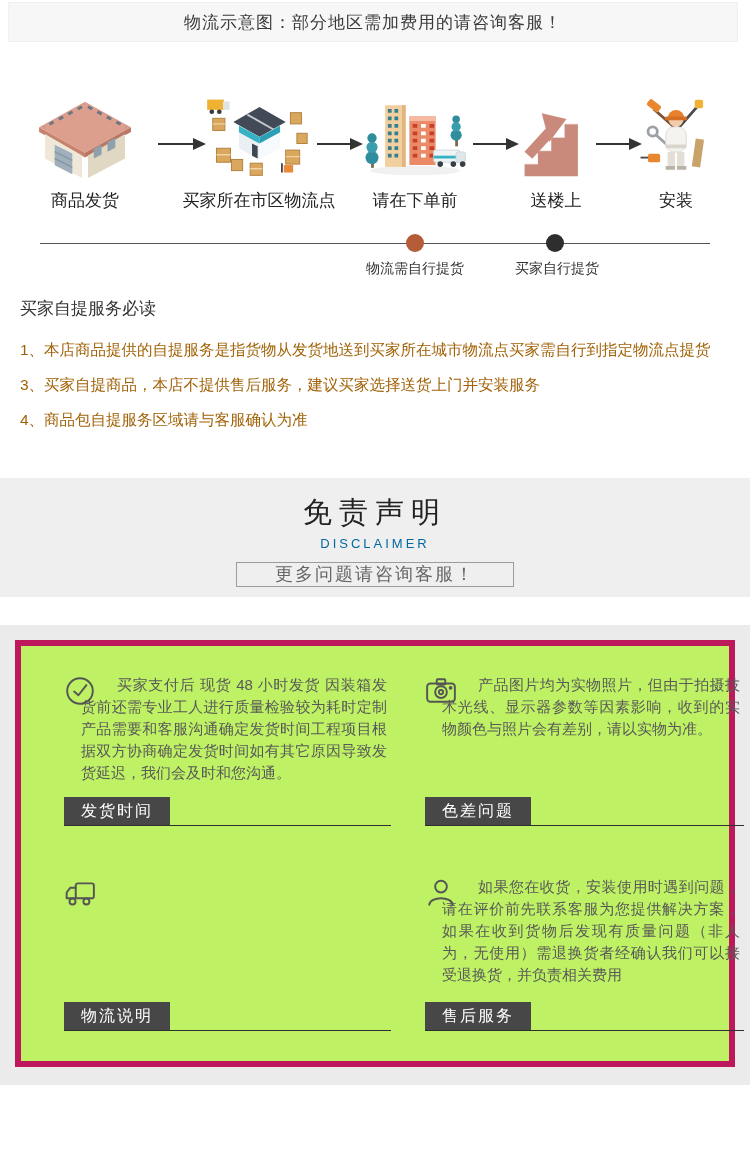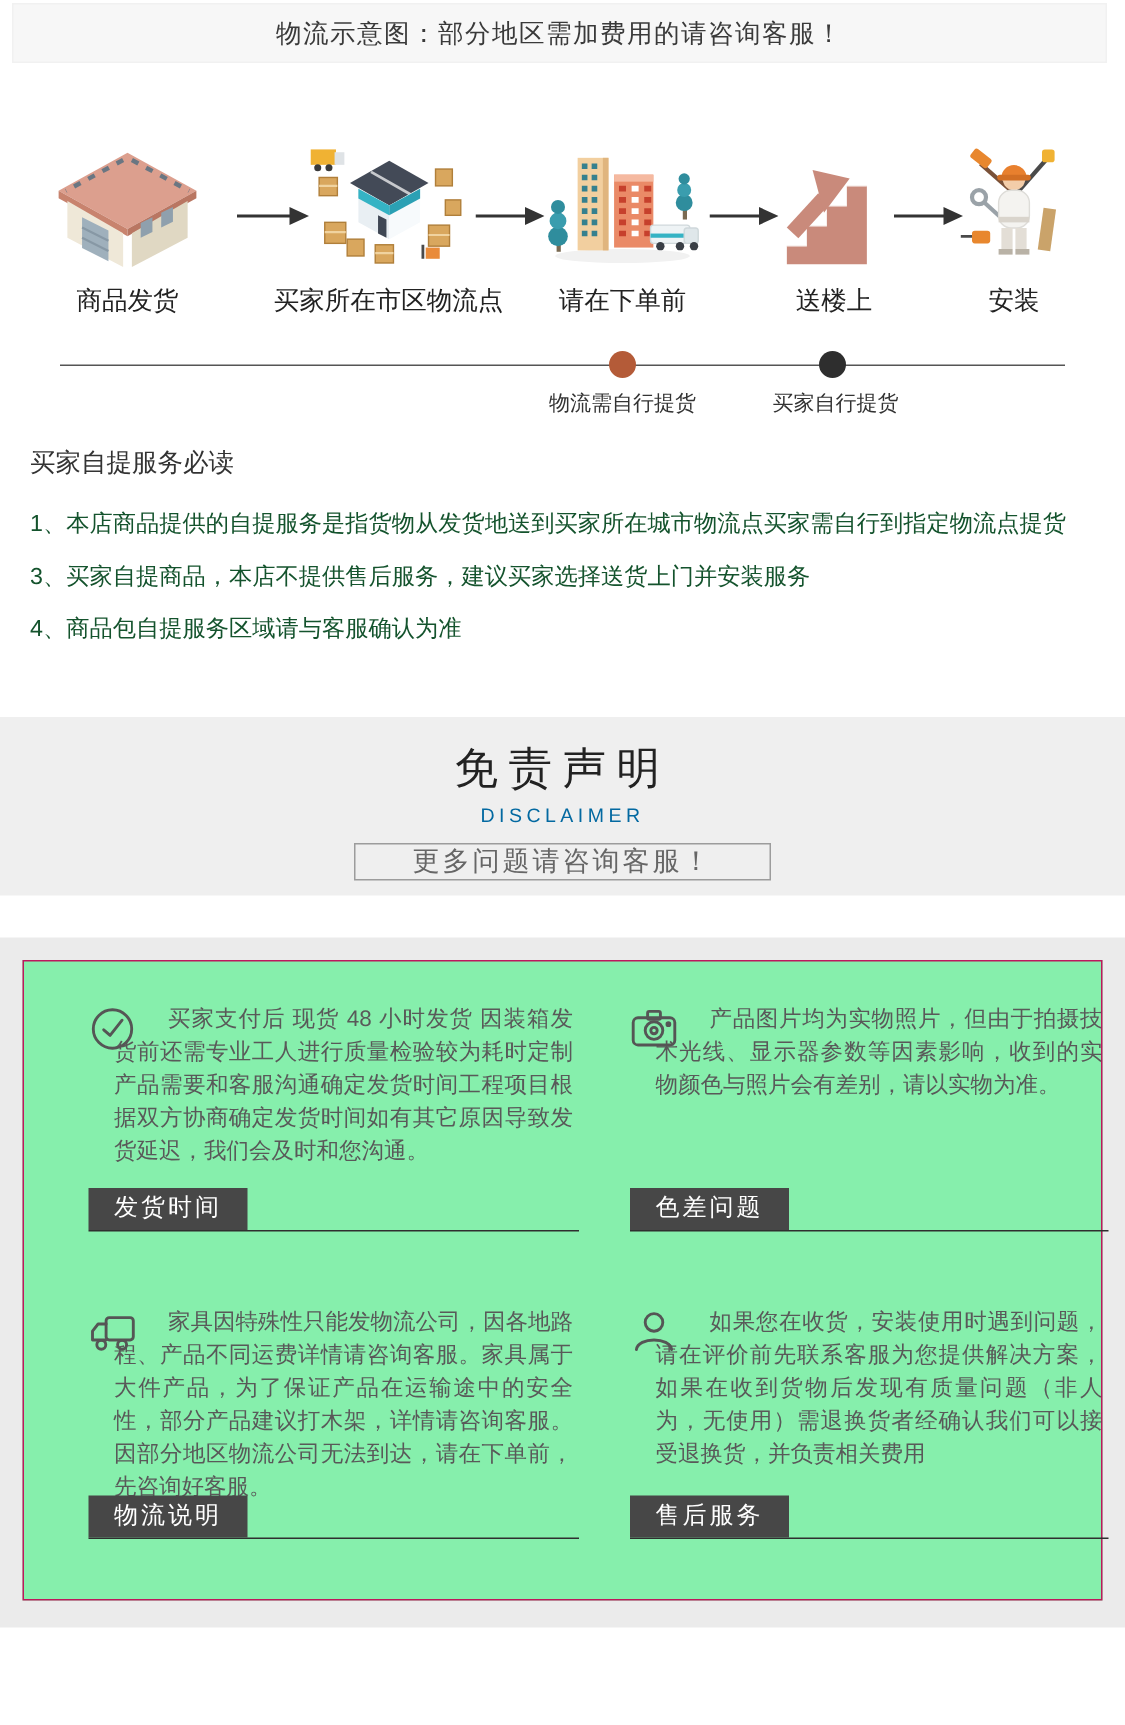--- a/index.html
+++ b/index.html
@@ -21,33 +21,33 @@
   .timeline-line { position:absolute; top:243px; left:40px; width:670px; height:1px; background:#555; }
   .timeline-dot { position:absolute; top:234px; width:18px; height:18px; border-radius:50%; transform:translateX(-50%); }
   .dot-logistics { left:415px; background:#b45b38; }
   .dot-buyer { left:555px; background:#2e2e2e; }
   .timeline-label { position:absolute; top:260px; transform:translateX(-50%); font-size:14px; color:#333; white-space:nowrap; }
   .tl-1 { left:415px; } .tl-2 { left:557px; }
 
   
   .pickup { position:absolute; top:297px; left:20px; right:6px; }
   .pickup-title { font-size:17px; color:#333; margin-bottom:17px; }
-  .pickup-item { font-size:15.5px; color:#14532d; line-height:25px; margin-bottom:10px; }
+  .pickup-item { font-size:15.5px; color:#a16207; line-height:25px; margin-bottom:10px; }
 
   
   .disclaimer { position:absolute; top:478px; left:0; width:750px; height:119px; background:#efefef; text-align:center; }
   .disclaimer-title { padding-top:15px; font-size:29px; color:#222; letter-spacing:7px; }
   .disclaimer-sub { margin-top:3px; font-size:13px; color:#0369a1; letter-spacing:3px; }
   .disclaimer-btn { margin:11px auto 0; width:278px; height:25px; line-height:23px;
     border:1px solid #9c9c9c; font-size:18px; color:#666; letter-spacing:2px; cursor:pointer; }
 
   
   .bottom-wrap { position:absolute; top:625px; left:0; width:750px; height:460px; background:#ebebeb; }
   .card { position:absolute; top:15px; left:15px; width:720px; height:427px;
-    background:#86efac; border:1px solid #be185d; }
+    background:#bef264; border:6px solid #be185d; }
   .quad { position:absolute; }
   .q1 { left:60px; top:28px; width:306px; height:152px; }
   .q2 { left:421px; top:28px; width:298px; height:152px; }
   .q3 { left:60px; top:230px; width:306px; height:155px; }
   .q4 { left:421px; top:230px; width:298px; height:155px; }
   .quad-icon { position:absolute; left:-17px; top:1px; width:32px; height:32px; }
   .quad-icon svg { stroke:#555; fill:none; stroke-width:1.8; stroke-linecap:round; stroke-linejoin:round; }
   .quad-text { font-size:15px; color:#595959; line-height:22px; text-indent:2.4em; text-align:justify; }
   .quad-label { position:absolute; left:-17px; right:-4px; bottom:0; border-bottom:1px solid #2f2f2f; font-size:0; }
   .label-box { display:inline-block; background:#474747; color:#fff; font-size:16px;
@@ -271,21 +271,20 @@
 
       <div class="quad q3">
         <span class="quad-icon">
           <svg width="32" height="32" viewBox="0 0 30 30">
               <rect x="11" y="6" width="17" height="14" rx="2"></rect>
               <path d="M11,10 H6 L2.5,14.5 v5.5 h8.5"></path>
               <circle cx="8" cy="23" r="2.8"></circle>
               <circle cx="21" cy="23" r="2.8"></circle>
             </svg>
         </span>
-        <div class="quad-text">家具因特殊性只能发物流公司，因各地路程、产品不同运费详情请咨询客服。家具属于大件产品，为了保证产品在运输途中的安全性，部分产品建议打木架，详情请咨询客服。因部分地区物流公司无法到达，请在下单前，先咨询好客服。</div>
         <div class="quad-label">
           <span class="label-box">物流说明</span>
         </div>
       </div>
 
       <div class="quad q4">
         <span class="quad-icon">
           <svg width="32" height="32" viewBox="0 0 30 30">
               <circle cx="15" cy="9" r="5.5"></circle>
               <path d="M4,26 c1,-8 21,-8 22,0"></path>

